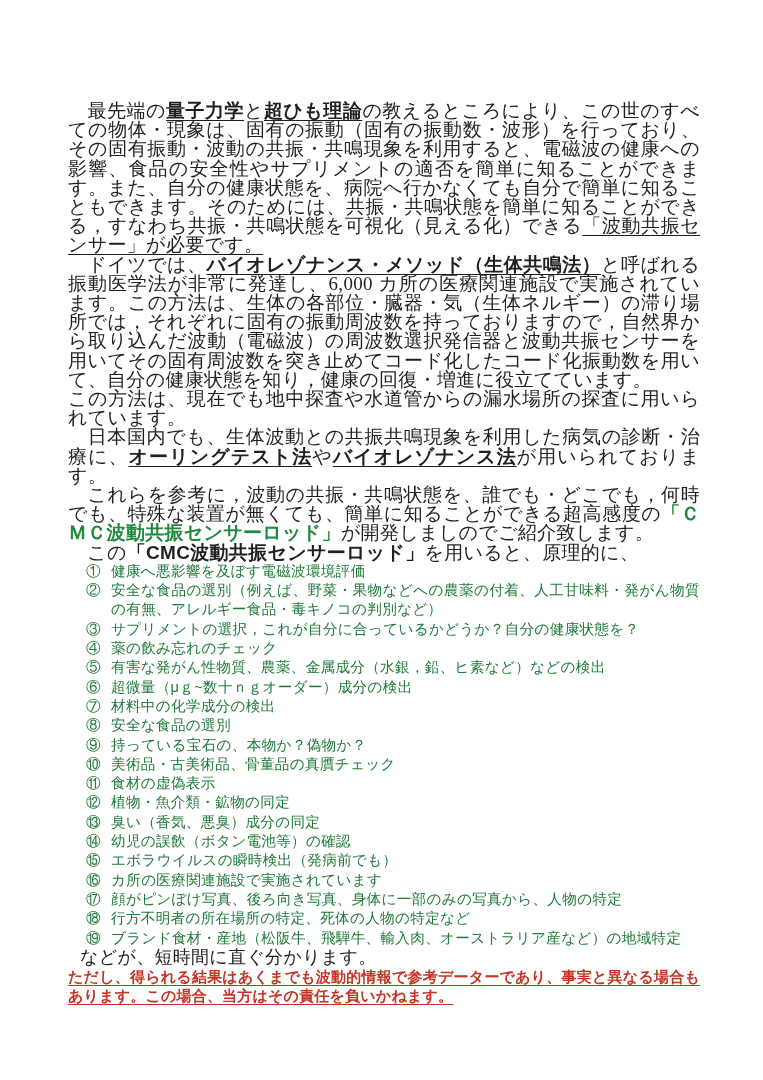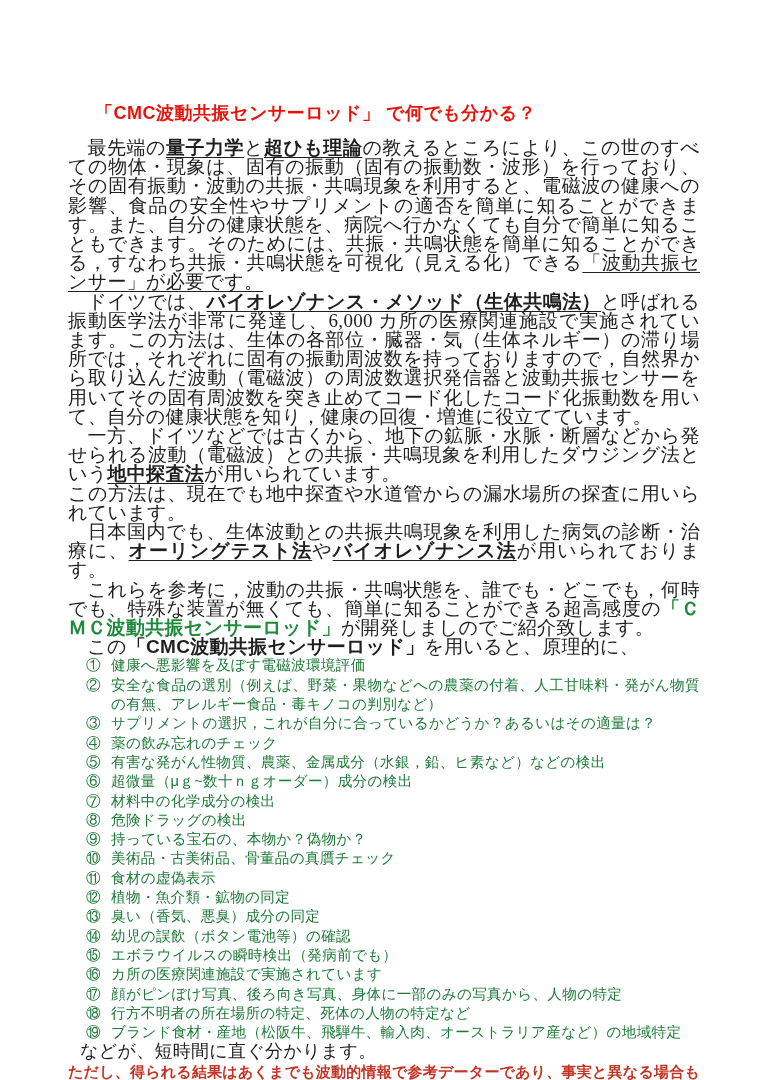--- a/index.html
+++ b/index.html
@@ -99,68 +99,66 @@
     text-decoration: underline;
     text-underline-offset: 3px;
     text-align: justify;
   }
 </style>
 </head>
 <body>
 
 <div class="page">
 
-  <h1 class="title">「CMC波動共振センサーロッド」 で何でも分かる？</h1>
 
   <p class="para"><span>　最先端の</span><span class="emph-su">量子力学</span><span>と</span><span class="emph-su">超ひも理論</span><span>の教えるところにより、この世のすべての物体・現象は、固有の振動（固有の振動数・波形）を行っており、その固有振動・波動の共振・共鳴現象を利用すると、電磁波の健康への影響、食品の安全性やサプリメントの適否を簡単に知ることができます。また、自分の健康状態を、病院へ行かなくても自分で簡単に知ることもできます。そのためには、共振・共鳴状態を簡単に知ることができる，すなわち共振・共鳴状態を可視化（見える化）できる</span><span class="u">「波動共振センサー」が必要です。</span></p>
 
   <p class="para"><span>　ドイツでは、</span><span class="emph-gu">バイオレゾナンス・メソッド（生体共鳴法）</span><span>と呼ばれる振動医学法が非常に発達し、6,000 カ所の医療関連施設で実施されています。この方法は、生体の各部位・臓器・気（生体ネルギー）の滞り場所では，それぞれに固有の振動周波数を持っておりますので，自然界から取り込んだ波動（電磁波）の周波数選択発信器と波動共振センサーを用いてその固有周波数を突き止めてコード化したコード化振動数を用いて、自分の健康状態を知り，健康の回復・増進に役立てています。</span></p>
 
-  <p class="para"><span>　一方、ドイツなどでは古くから、地下の鉱脈・水脈・断層などから発せられる波動（電磁波）との共振・共鳴現象を利用したダウジング法という</span><span class="emph-gu">地中探査法</span><span>が用いられています。</span></p>
 
   <p class="para"><span>この方法は、現在でも地中探査や水道管からの漏水場所の探査に用いられています。</span></p>
 
   <p class="para"><span>　日本国内でも、生体波動との共振共鳴現象を利用した病気の診断・治療に、</span><span class="emph-gu">オーリングテスト法</span><span>や</span><span class="emph-gu">バイオレゾナンス法</span><span>が用いられております。</span></p>
 
   <p class="para"><span>　これらを参考に，波動の共振・共鳴状態を、誰でも・どこでも，何時でも、特殊な装置が無くても、簡単に知ることができる超高感度の</span><span class="emph-green">「ＣＭＣ波動共振センサーロッド」</span><span>が開発しましのでご紹介致します。</span></p>
 
   <p class="para"><span>　この</span><span class="emph-g">「CMC波動共振センサーロッド」</span><span>を用いると、原理的に、</span></p>
 
   <div class="cap-list">
     <div class="li">
         <span class="marker">①</span>
         <span class="li-text">健康へ悪影響を及ぼす電磁波環境評価</span>
       </div>
     <div class="li">
         <span class="marker">②</span>
         <span class="li-text">安全な食品の選別（例えば、野菜・果物などへの農薬の付着、人工甘味料・発がん物質の有無、アレルギー食品・毒キノコの判別など）</span>
       </div>
     <div class="li">
         <span class="marker">③</span>
-        <span class="li-text">サプリメントの選択，これが自分に合っているかどうか？あるいはその適量は？</span>
+        <span class="li-text">サプリメントの選択，これが自分に合っているかどうか？自分の健康状態を？</span>
       </div>
     <div class="li">
         <span class="marker">④</span>
         <span class="li-text">薬の飲み忘れのチェック</span>
       </div>
     <div class="li">
         <span class="marker">⑤</span>
         <span class="li-text">有害な発がん性物質、農薬、金属成分（水銀，鉛、ヒ素など）などの検出</span>
       </div>
     <div class="li">
         <span class="marker">⑥</span>
         <span class="li-text">超微量（μｇ~数十ｎｇオーダー）成分の検出</span>
       </div>
     <div class="li">
         <span class="marker">⑦</span>
         <span class="li-text">材料中の化学成分の検出</span>
       </div>
     <div class="li">
         <span class="marker">⑧</span>
-        <span class="li-text">危険ドラッグの検出</span>
+        <span class="li-text">安全な食品の選別</span>
       </div>
     <div class="li">
         <span class="marker">⑨</span>
         <span class="li-text">持っている宝石の、本物か？偽物か？</span>
       </div>
     <div class="li">
         <span class="marker">⑩</span>
         <span class="li-text">美術品・古美術品、骨董品の真贋チェック</span>
       </div>
     <div class="li">

